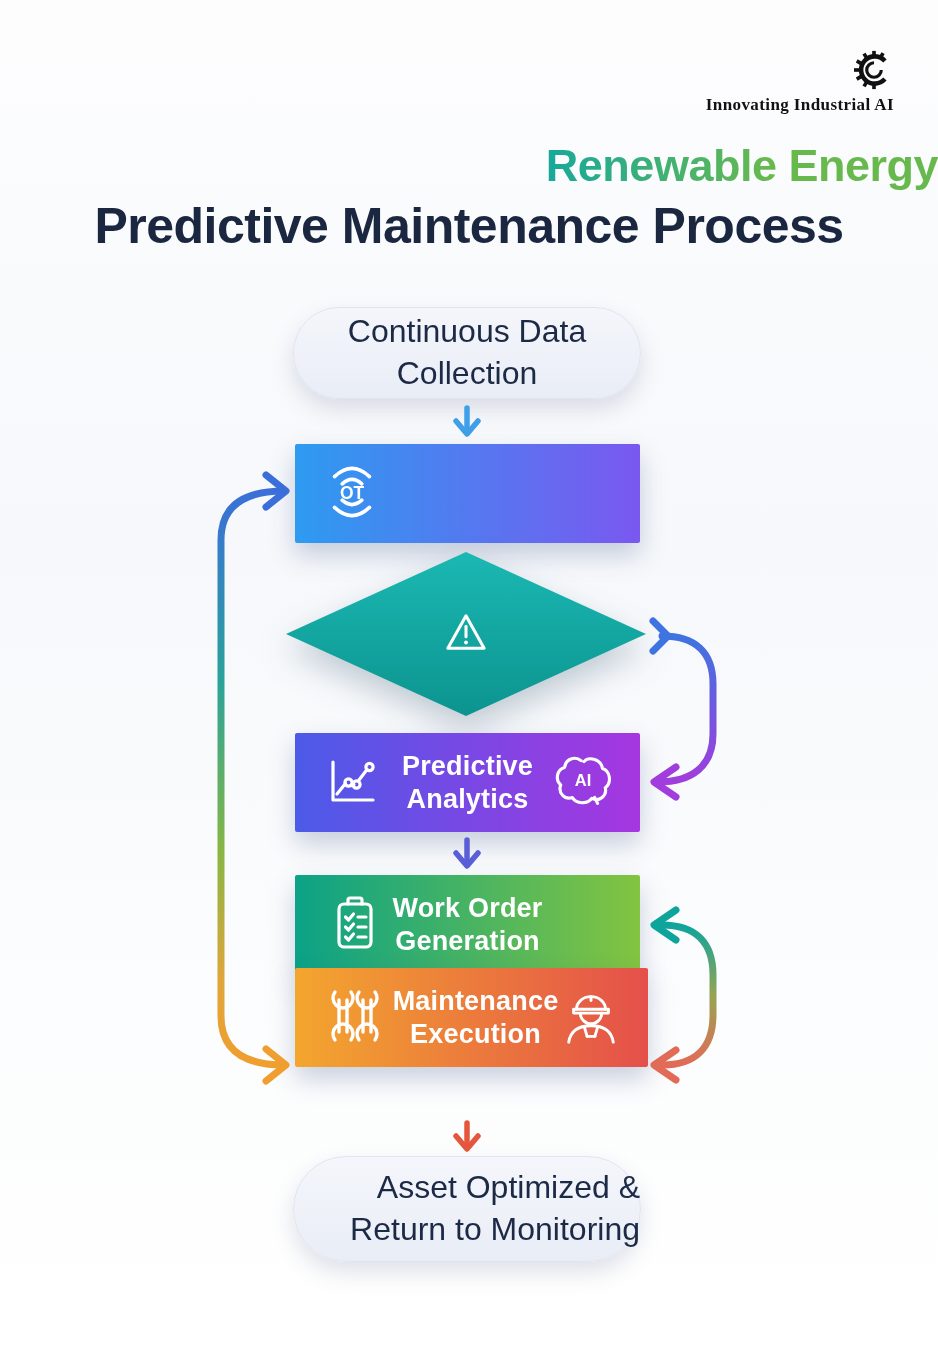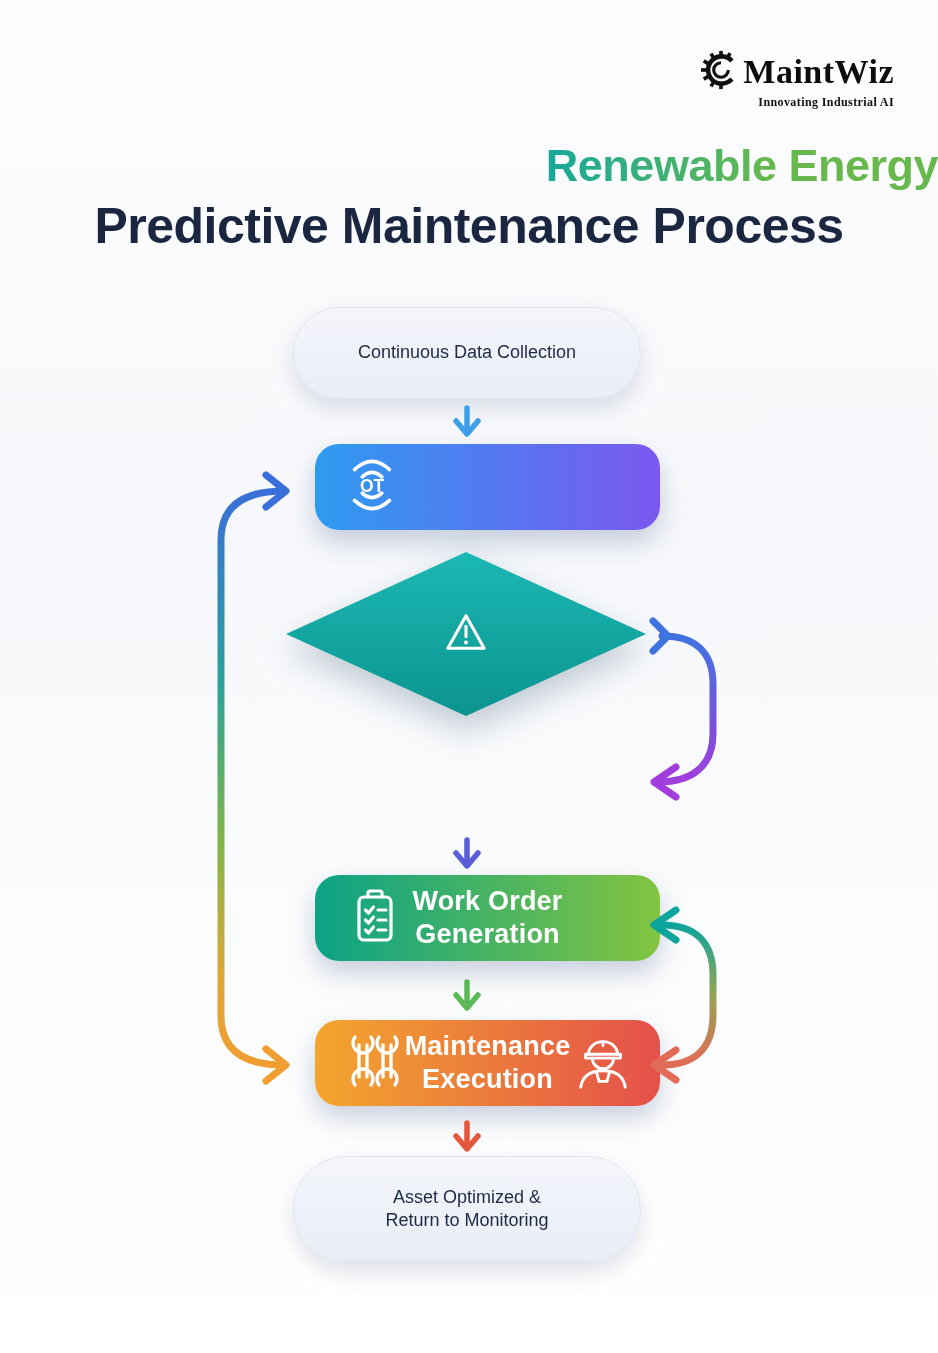--- a/index.html
+++ b/index.html
@@ -5,43 +5,43 @@
   html,body{margin:0;padding:0;background:#ffffff;}
   .page{
     position:relative;width:938px;height:1353px;margin:0 auto;overflow:hidden;
     background:linear-gradient(180deg,#fdfdfe 0%,#f6f8fb 40%,#fbfcfd 70%,#ffffff 100%);
     font-family:"Liberation Sans","DejaVu Sans",sans-serif;
   }
   
   .logo{position:absolute;top:50px;right:44px;text-align:right;}
   .logo-row{display:flex;align-items:center;gap:2px;justify-content:flex-end;}
   .logo-name{font-family:"Liberation Serif","DejaVu Serif",serif;font-weight:700;font-size:34px;color:#0c0c0c;letter-spacing:.5px;}
-  .logo-tagline{font-family:"Liberation Serif","DejaVu Serif",serif;font-weight:700;font-size:12px;color:#111;margin-top:1px;letter-spacing:.4px;}
+  .logo-tagline{font-family:"Liberation Serif","DejaVu Serif",serif;font-weight:700;font-size:17px;color:#111;margin-top:1px;letter-spacing:.4px;}
   
   .title-1{position:absolute;top:140px;left:0;width:100%;text-align:right;font-size:45px;font-weight:700;letter-spacing:-.5px;
     background:linear-gradient(90deg,#2e5fe0 18%,#2f93d4 42%,#16a89c 58%,#67b94e 82%);
     -webkit-background-clip:text;background-clip:text;color:transparent;}
   .title-2{position:absolute;top:197px;left:0;width:100%;text-align:center;font-size:50px;font-weight:700;letter-spacing:-.5px;color:#1b2740;}
   
   .pill{position:absolute;left:293px;width:348px;border-radius:53px;
     background:linear-gradient(180deg,#f4f6fb,#e9edf6);border:1px solid #dfe4f0;
-    display:flex;flex-direction:column;align-items:center;justify-content:center;text-align:center;
-    color:#1d2a46;font-size:18px;font-weight:500;line-height:1.3;
+    display:flex;flex-direction:column;align-items:flex-end;justify-content:center;text-align:center;
+    color:#1d2a46;font-size:32px;font-weight:500;line-height:1.3;
     box-shadow:0 10px 22px rgba(90,105,140,.20);box-sizing:border-box;}
   .pill-start{top:307px;height:92px;}
   .pill-end{top:1156px;height:106px;}
   
-  .box{position:absolute;left:295px;width:345px;height:86px;border-radius:24px;
+  .box{position:absolute;left:295px;width:345px;height:99px;border-radius:2px;
     display:flex;align-items:center;justify-content:center;
-    box-shadow:0 12px 26px rgba(70,90,140,.28);margin-left:20px;}
+    box-shadow:0 12px 26px rgba(70,90,140,.28);}
   .box-label{color:#fff;font-weight:700;font-size:27px;line-height:1.22;text-align:center;letter-spacing:.2px;}
   .box-sensor{top:444px;background:linear-gradient(90deg,#2d9bf0,#7a58f0);}
   .box-analytics{top:733px;background:linear-gradient(90deg,#4c5ae8,#a636e0);}
   .box-workorder{top:875px;background:linear-gradient(90deg,#0ba287,#83c440);align-items:center;}
-  .box-execution{top:1020px;background:linear-gradient(90deg,#f3a62e,#e4504a);}
+  .box-execution{top:968px;background:linear-gradient(90deg,#f3a62e,#e4504a);padding-left:8px;}
   .icon-left{position:absolute;left:28px;top:50%;transform:translateY(-50%);}
   .icon-right{position:absolute;right:26px;top:50%;transform:translateY(-50%);}
   
   .diamond-wrap{position:absolute;left:286px;top:552px;width:360px;height:164px;}
   .diamond-wrap svg.shape{position:absolute;inset:0;filter:drop-shadow(0 14px 16px rgba(60,90,115,.30));}
   .diamond-content{position:absolute;inset:0;display:flex;flex-direction:column;align-items:center;justify-content:center;gap:4px;}
   .diamond-label{color:#fff;font-weight:700;font-size:26px;line-height:1.22;text-align:center;max-width:220px;}
   
   .conn{position:absolute;pointer-events:none;}
   .maxw200{max-width:200px;} .maxw230{max-width:232px;} .maxw270{max-width:272px;}
@@ -62,21 +62,20 @@
             <line x1="8" y1="15" x2="3" y2="12"></line>
             <line x1="6" y1="22" x2="0" y2="22"></line>
             <line x1="8" y1="29" x2="3" y2="32"></line>
             <line x1="14" y1="35" x2="11" y2="40"></line>
             <line x1="22" y1="37" x2="22" y2="43"></line>
             <line x1="29" y1="8.5" x2="32" y2="3.5"></line>
           </g>
           <path d="M22 14 a8 8 0 1 0 8 8" stroke="#111" stroke-width="3.5"></path>
         </svg>
       </span>
-      <span class="logo-name">MaintWiz</span>
     </div>
     <div class="logo-tagline">Innovating Industrial AI</div>
   </div>
 
   <div class="title-1">Renewable Energy</div>
   <div class="title-2">Predictive Maintenance Process</div>
 
   <div class="pill pill-start">
     <span>Continuous Data Collection</span>
   </div>
@@ -116,20 +115,42 @@
       <span>
         <svg width="46" height="42" viewBox="0 0 48 44" fill="none">
           <path d="M24 5 L43 39 H5 Z" stroke="#fff" stroke-width="3.2" stroke-linejoin="round"></path>
           <line x1="24" y1="16" x2="24" y2="27" stroke="#fff" stroke-width="3.2" stroke-linecap="round"></line>
           <circle cx="24" cy="33" r="2" fill="#fff"></circle>
         </svg>
       </span>
     </div>
   </div>
 
+  <div class="box box-analytics">
+    <span class="icon-left">
+      <svg width="56" height="56" viewBox="0 0 56 56" fill="none">
+        <g stroke="#fff" stroke-width="3.2" stroke-linecap="round" stroke-linejoin="round">
+          <path d="M10 9 V47 H50"></path>
+          <path d="M14 41 L22.5 30.5"></path>
+            <path d="M28.5 32.5 L31 31.5"></path>
+            <path d="M36 27 L44 16.5"></path>
+          <circle cx="25.5" cy="29.5" r="3.6"></circle>
+          <circle cx="33.5" cy="31.5" r="3.6"></circle>
+          <circle cx="46.5" cy="14" r="3.6"></circle>
+        </g>
+      </svg>
+    </span>
+    <span class="box-label maxw200">Predictive Analytics</span>
+    <span class="icon-right">
+      <svg width="62" height="56" viewBox="0 0 64 56" fill="none">
+        <path d="M30 7 C24 2 14 5 13 14 C5 16 3 27 9 32 C6 40 13 48 21 45 C25 52 37 52 41 46 C49 50 57 43 55 35 C62 30 60 17 52 15 C51 6 38 2 33 8 M44 45 L47 51" stroke="#fff" stroke-width="3.2" stroke-linecap="round" stroke-linejoin="round"></path>
+        <text x="32" y="33" text-anchor="middle" fill="#fff" font-size="17" font-weight="bold" font-family="Liberation Sans, sans-serif">AI</text>
+      </svg>
+    </span>
+  </div>
 
   <svg class="conn" style="left:450px;top:837px;" width="34" height="36" viewBox="0 0 34 36">
     <g stroke="#5a5fd8" stroke-width="5.5" fill="none" stroke-linecap="round" stroke-linejoin="round">
       <path d="M17 3 V24"></path>
         <path d="M6 16 L17 29 L28 16"></path>
     </g>
   </svg>
 
   <div class="box box-workorder">
     <span class="icon-left" style="left:34px">

